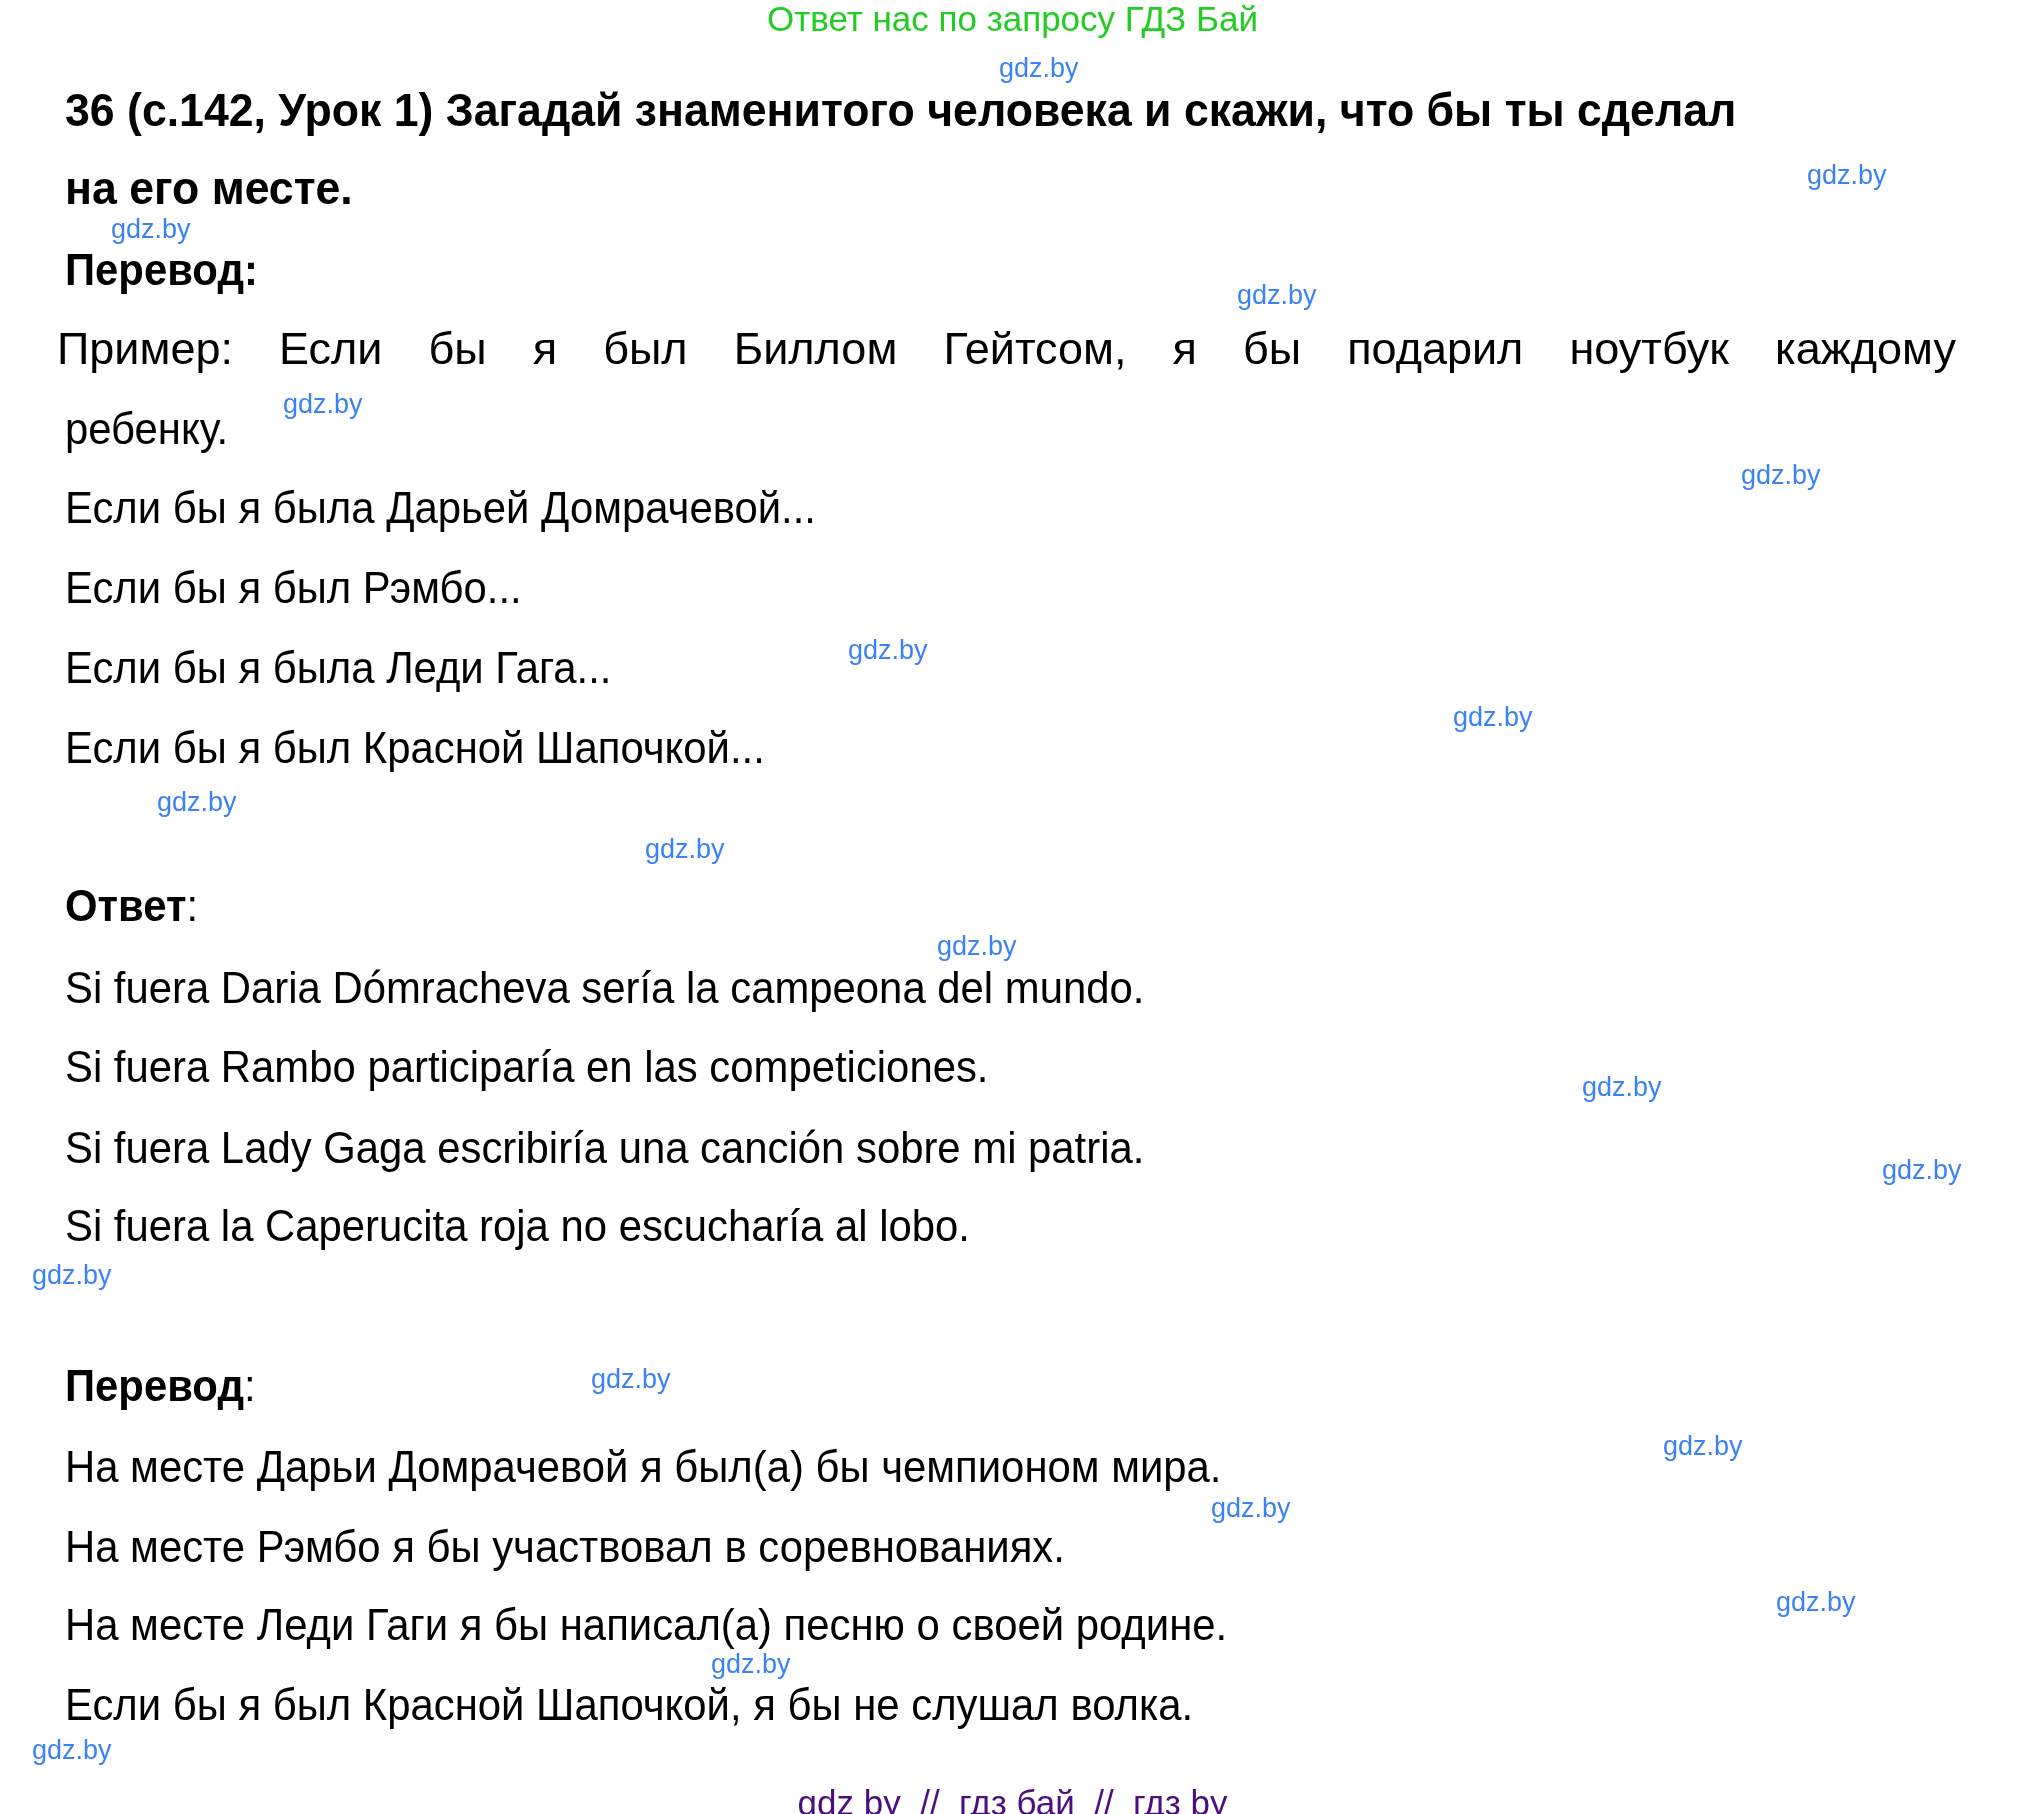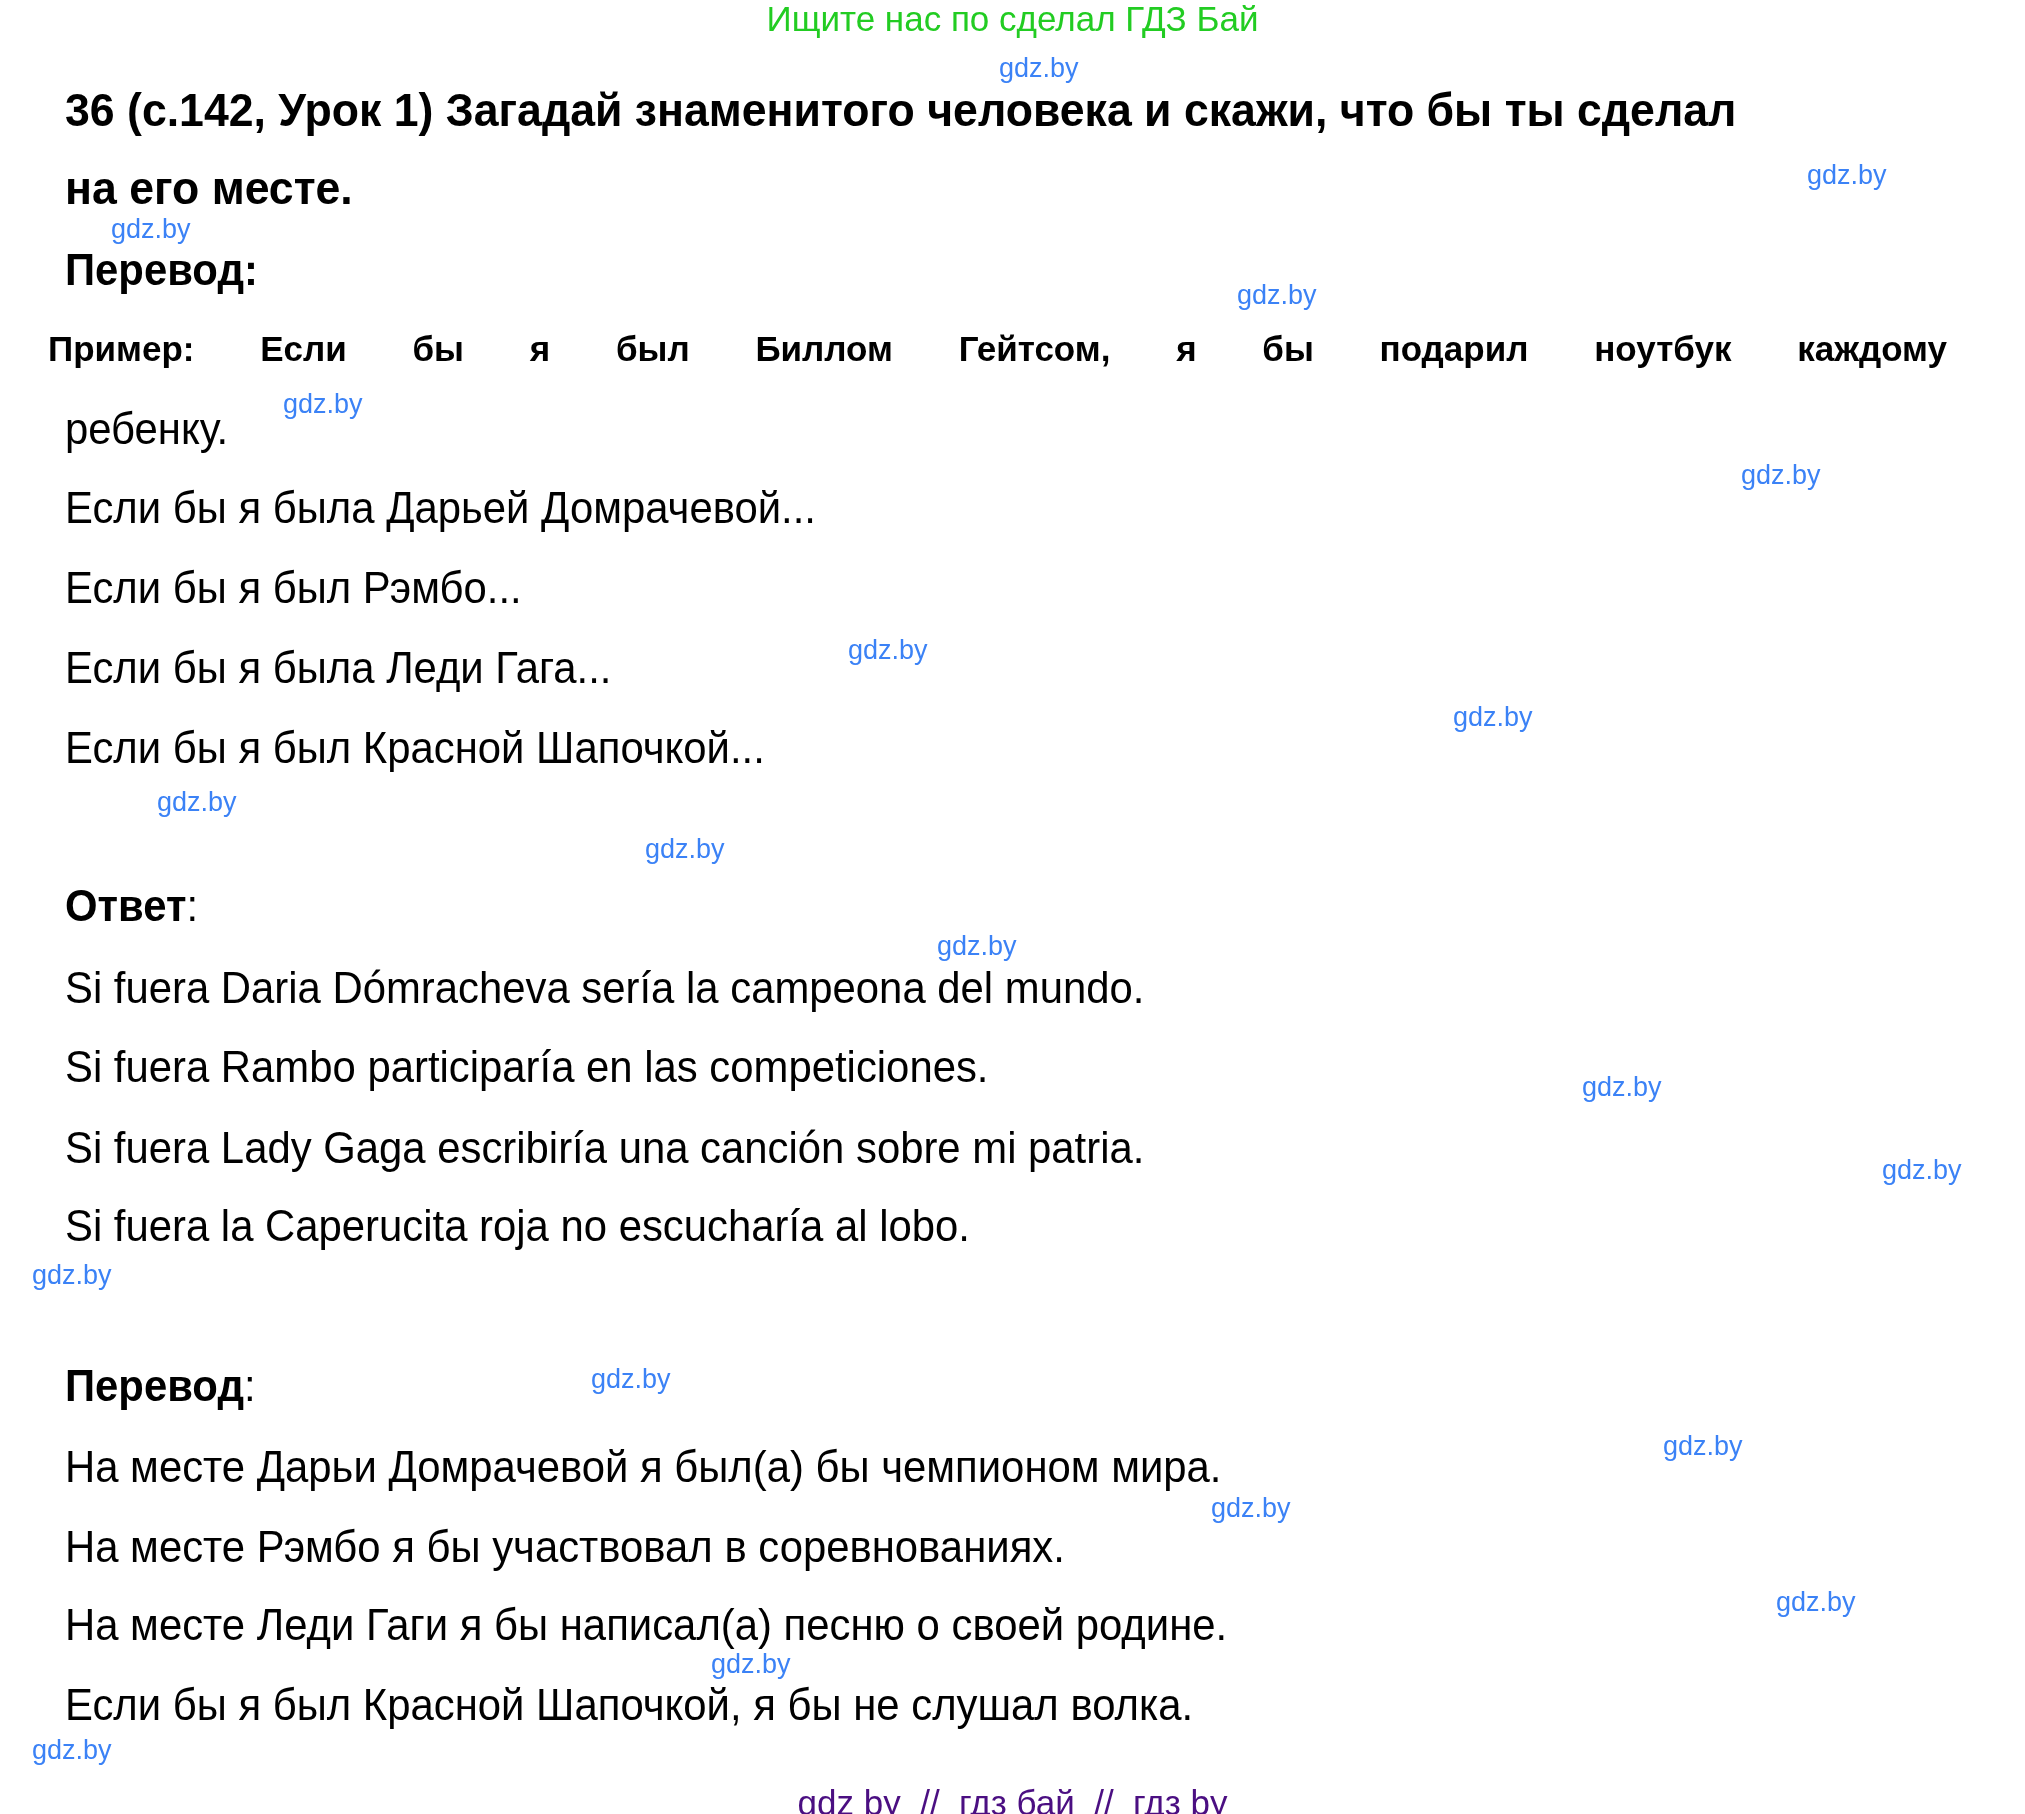--- a/index.html
+++ b/index.html
@@ -3,28 +3,28 @@
 <meta charset="utf-8">
 <style>
   html, body { margin: 0; padding: 0; background: #ffffff; }
   body { width: 2025px; height: 1815px; position: relative; overflow: hidden;
          font-family: "Liberation Sans", sans-serif; color: #000; }
   .abs { position: absolute; white-space: nowrap; }
   .banner { top: 0; left: 0; width: 2025px; text-align: center; font-size: 35px; line-height: 37px; color: #22cc22; }
   .line { left: 65px; font-size: 45px; line-height: 54px; transform-origin: left center; transform: scaleX(0.93); }
   .title { font-weight: bold; font-size: 46px; transform: scaleX(0.97); }
   .heading { font-weight: bold; }
-  .justified { left: 48px; width: 1899px; font-size: 35px; line-height: 54px; text-align: justify; text-align-last: justify; white-space: normal; font-weight: bold; }
+  .justified { left: 57px; width: 1899px; font-size: 45px; line-height: 54px; text-align: justify; text-align-last: justify; white-space: normal; }
   .wm { font-size: 27px; line-height: 29px; color: #3b82f6; }
   .footer { left: 0; width: 2025px; text-align: center; font-size: 35px; line-height: 39px; color: #4b0f82; white-space: pre; }
 </style>
 </head>
 <body>
 
-<div class="abs banner">Ищите нас по сделал ГДЗ Бай</div>
+<div class="abs banner">Ответ нас по запросу ГДЗ Бай</div>
 
 <div class="abs line title" style="top:83px;">36 (с.142, Урок 1)   Загадай знаменитого человека и скажи, что бы ты сделал</div>
 <div class="abs line title" style="top:161px;">на его месте.</div>
 
 <div class="abs line heading" style="top:243px;">Перевод:</div>
 <div class="abs justified" style="top:322px;">Пример: Если бы я был Биллом Гейтсом, я бы подарил ноутбук каждому</div>
 <div class="abs line" style="top:402px;">ребенку.</div>
 <div class="abs line" style="top:481px;">Если бы я была Дарьей Домрачевой...</div>
 <div class="abs line" style="top:561px;">Если бы я был Рэмбо...</div>
 <div class="abs line" style="top:641px;">Если бы я была Леди Гага...</div>

